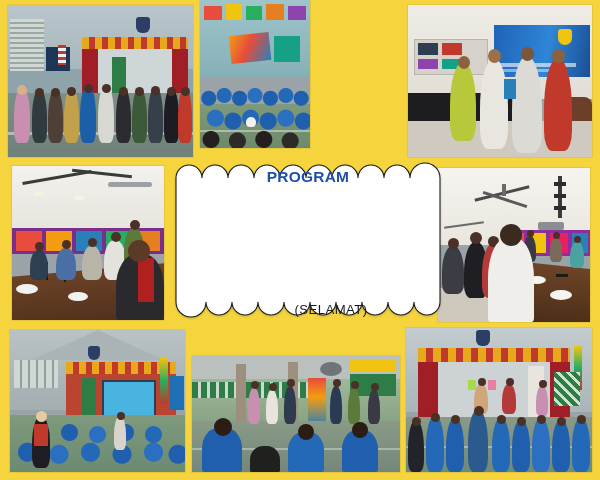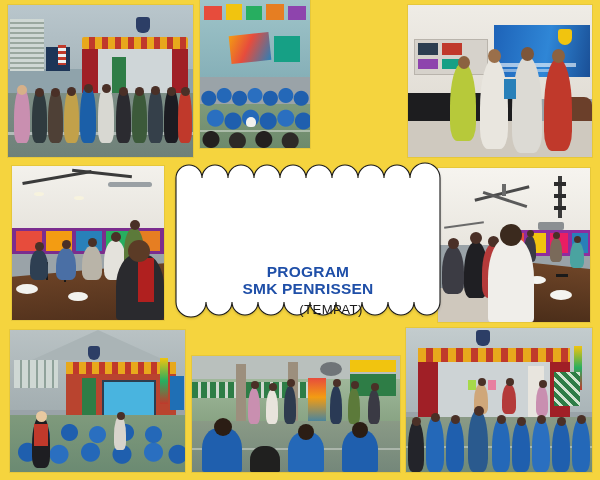--- a/index.html
+++ b/index.html
@@ -30,21 +30,21 @@
 
   
   #panel{
     position:absolute;left:168px;top:152px;width:280px;height:176px;
     z-index:40;
   }
   #panel svg{position:absolute;inset:0;width:100%;height:100%;
     filter:drop-shadow(0 1px 1px rgba(0,0,0,.18));}
   #panel .inner{
     position:absolute;inset:0;display:flex;flex-direction:column;
-    align-items:center;justify-content:flex-end;
+    align-items:center;justify-content:space-between;
     padding:14px 12px 10px;box-sizing:border-box;
   }
   .title{
     color:#1F4FA8;font-weight:bold;letter-spacing:.2px;
     text-align:center;line-height:1.12;
   }
   .t1{font-size:15.5px;margin-top:2px;}
   .t2{font-size:15.5px;white-space:nowrap;}
   .t3{font-size:15.5px;margin-bottom:4px;}
   .det{
@@ -432,21 +432,20 @@
                A13,13 0 0 1 190,26 A13,13 0 0 1 216,26 A13,13 0 0 1 242,26
                A13,13 0 0 1 272,26
                L272,150
                A13,13 0 0 1 246,150 A13,13 0 0 1 220,150 A13,13 0 0 1 194,150
                A13,13 0 0 1 168,150 A13,13 0 0 1 142,150 A13,13 0 0 1 116,150
                A13,13 0 0 1 90,150 A13,13 0 0 1 64,150 A13,13 0 0 1 38,150
                A13,13 0 0 1 8,150 Z" fill="#FFFFFF" stroke="#1a1a1a" stroke-width="1.1"></path>
     </svg>
     <div class="inner">
       <div class="title t1">PROGRAM</div>
-      <div class="title t3">SMK PENRISSEN</div>
 
       <div class="det">
-        <span class="thin jumaat">(TEMPAT)</span>
+        <span class="thin jumaat">(SELAMAT)</span>
       </div>
     </div>
   </div>
 
 </div>
 
 </body></html>

